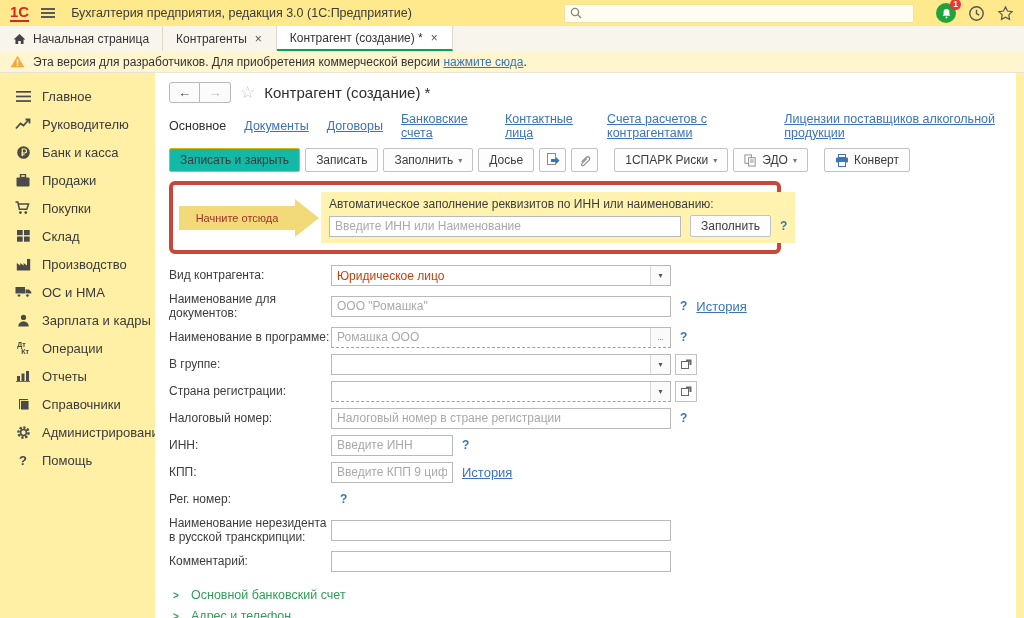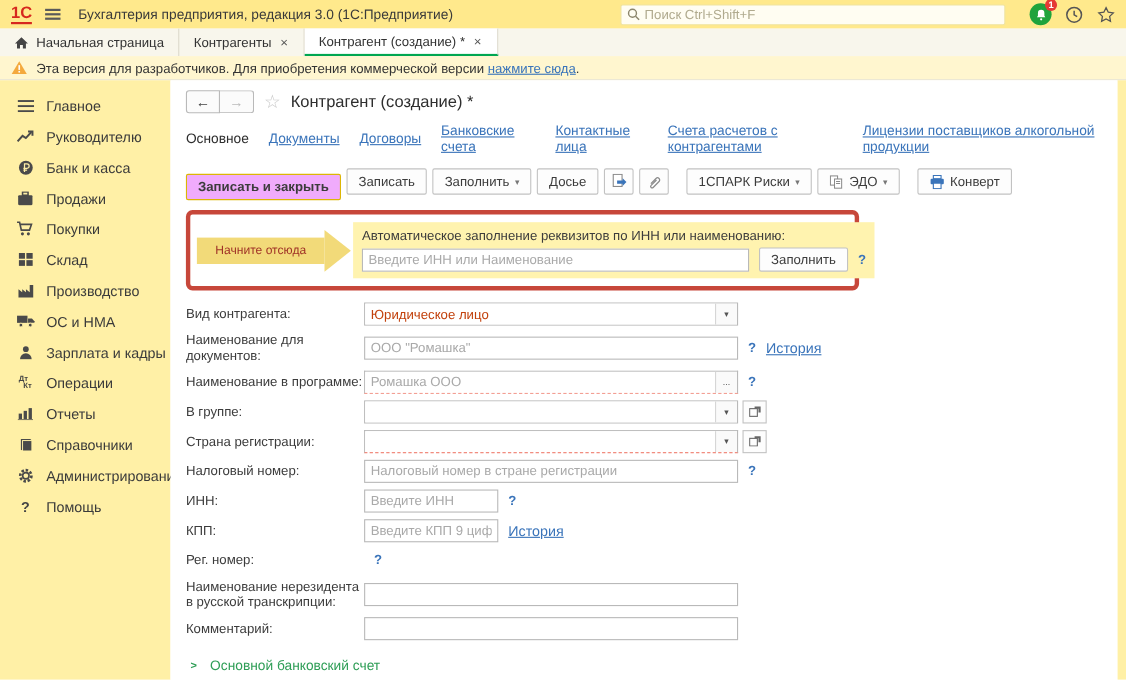--- a/index.html
+++ b/index.html
@@ -51,21 +51,21 @@
   .fav-star { color:#c9c9c9; font-size:17px; cursor:pointer; }
   .page-title { font-size:15px; color:#2e2e2e; }
 
   
   .navlinks { display:flex; gap:18px; margin-top:9px; font-size:12.5px; align-items:center; flex-wrap:nowrap; }
   .navlink-active { color:#2e2e2e; cursor:default; }
 
   
   .toolbar { display:flex; gap:5px; margin-top:8px; align-items:center; }
   .btn { height:24px; background:#fdfdfd; border:1px solid #c2c2c2; border-radius:2px; font-size:12px; color:#3c3c3c; display:inline-flex; align-items:center; gap:5px; padding:0 10px; cursor:pointer; white-space:nowrap; }
-  .btn.primary { background:#f0abfc; border-color:#dcb605; font-weight:bold;margin-top:10px; }
+  .btn.primary { background:#14b8a6; border-color:#dcb605; font-weight:normal; }
   .btn.icononly { width:27px; padding:0; justify-content:center; }
   .caret { font-size:8px; color:#777; }
   .sep8 { width:6px; }
 
   
   .hlbox { margin-top:9px; width:612px; border:4px solid #c7473a; border-radius:6px; padding:7px 8px 7px 6px; display:flex; align-items:center; background:#fff; }
   .arrow-wrap { display:flex; align-items:center; flex:none; margin-right:2px; }
   .arrow-body { width:116px; height:24px; background:#f2da79; display:flex; align-items:center; justify-content:center; font-size:11px; font-weight:normal; color:#a03327; }
   .arrow-head { width:0; height:0; border-top:19px solid transparent; border-bottom:19px solid transparent; border-left:24px solid #f2da79; }
   .af-panel { flex:1; background:#fff3af; padding:5px 8px 6px; }
@@ -111,21 +111,20 @@
         <span></span>
       </span>
     <span class="app-title">Бухгалтерия предприятия, редакция 3.0  (1С:Предприятие)</span>
     <div class="search">
       <span>
         <svg width="12" height="12" viewBox="0 0 12 12">
             <circle cx="5" cy="5" r="3.6" fill="none" stroke="#8c866c" stroke-width="1.3"></circle>
             <line x1="7.8" y1="7.8" x2="11" y2="11" stroke="#8c866c" stroke-width="1.3"></line>
           </svg>
       </span>
-      <input placeholder="Поиск Ctrl+Shift+F" style="">
     </div>
     <div class="topicons">
       <div class="bell-wrap">
         <div class="bell-circle">
           <svg width="11" height="11" viewBox="0 0 12 12">
               <path d="M6 1 a3.2 3.2 0 0 1 3.2 3.2 V7 l1 1.5 H1.8 L2.8 7 V4.2 A3.2 3.2 0 0 1 6 1 Z" fill="#fff"></path>
               <circle cx="6" cy="10.4" r="1.1" fill="#fff"></circle>
             </svg>
         </div>
         <span class="badge">1</span>

